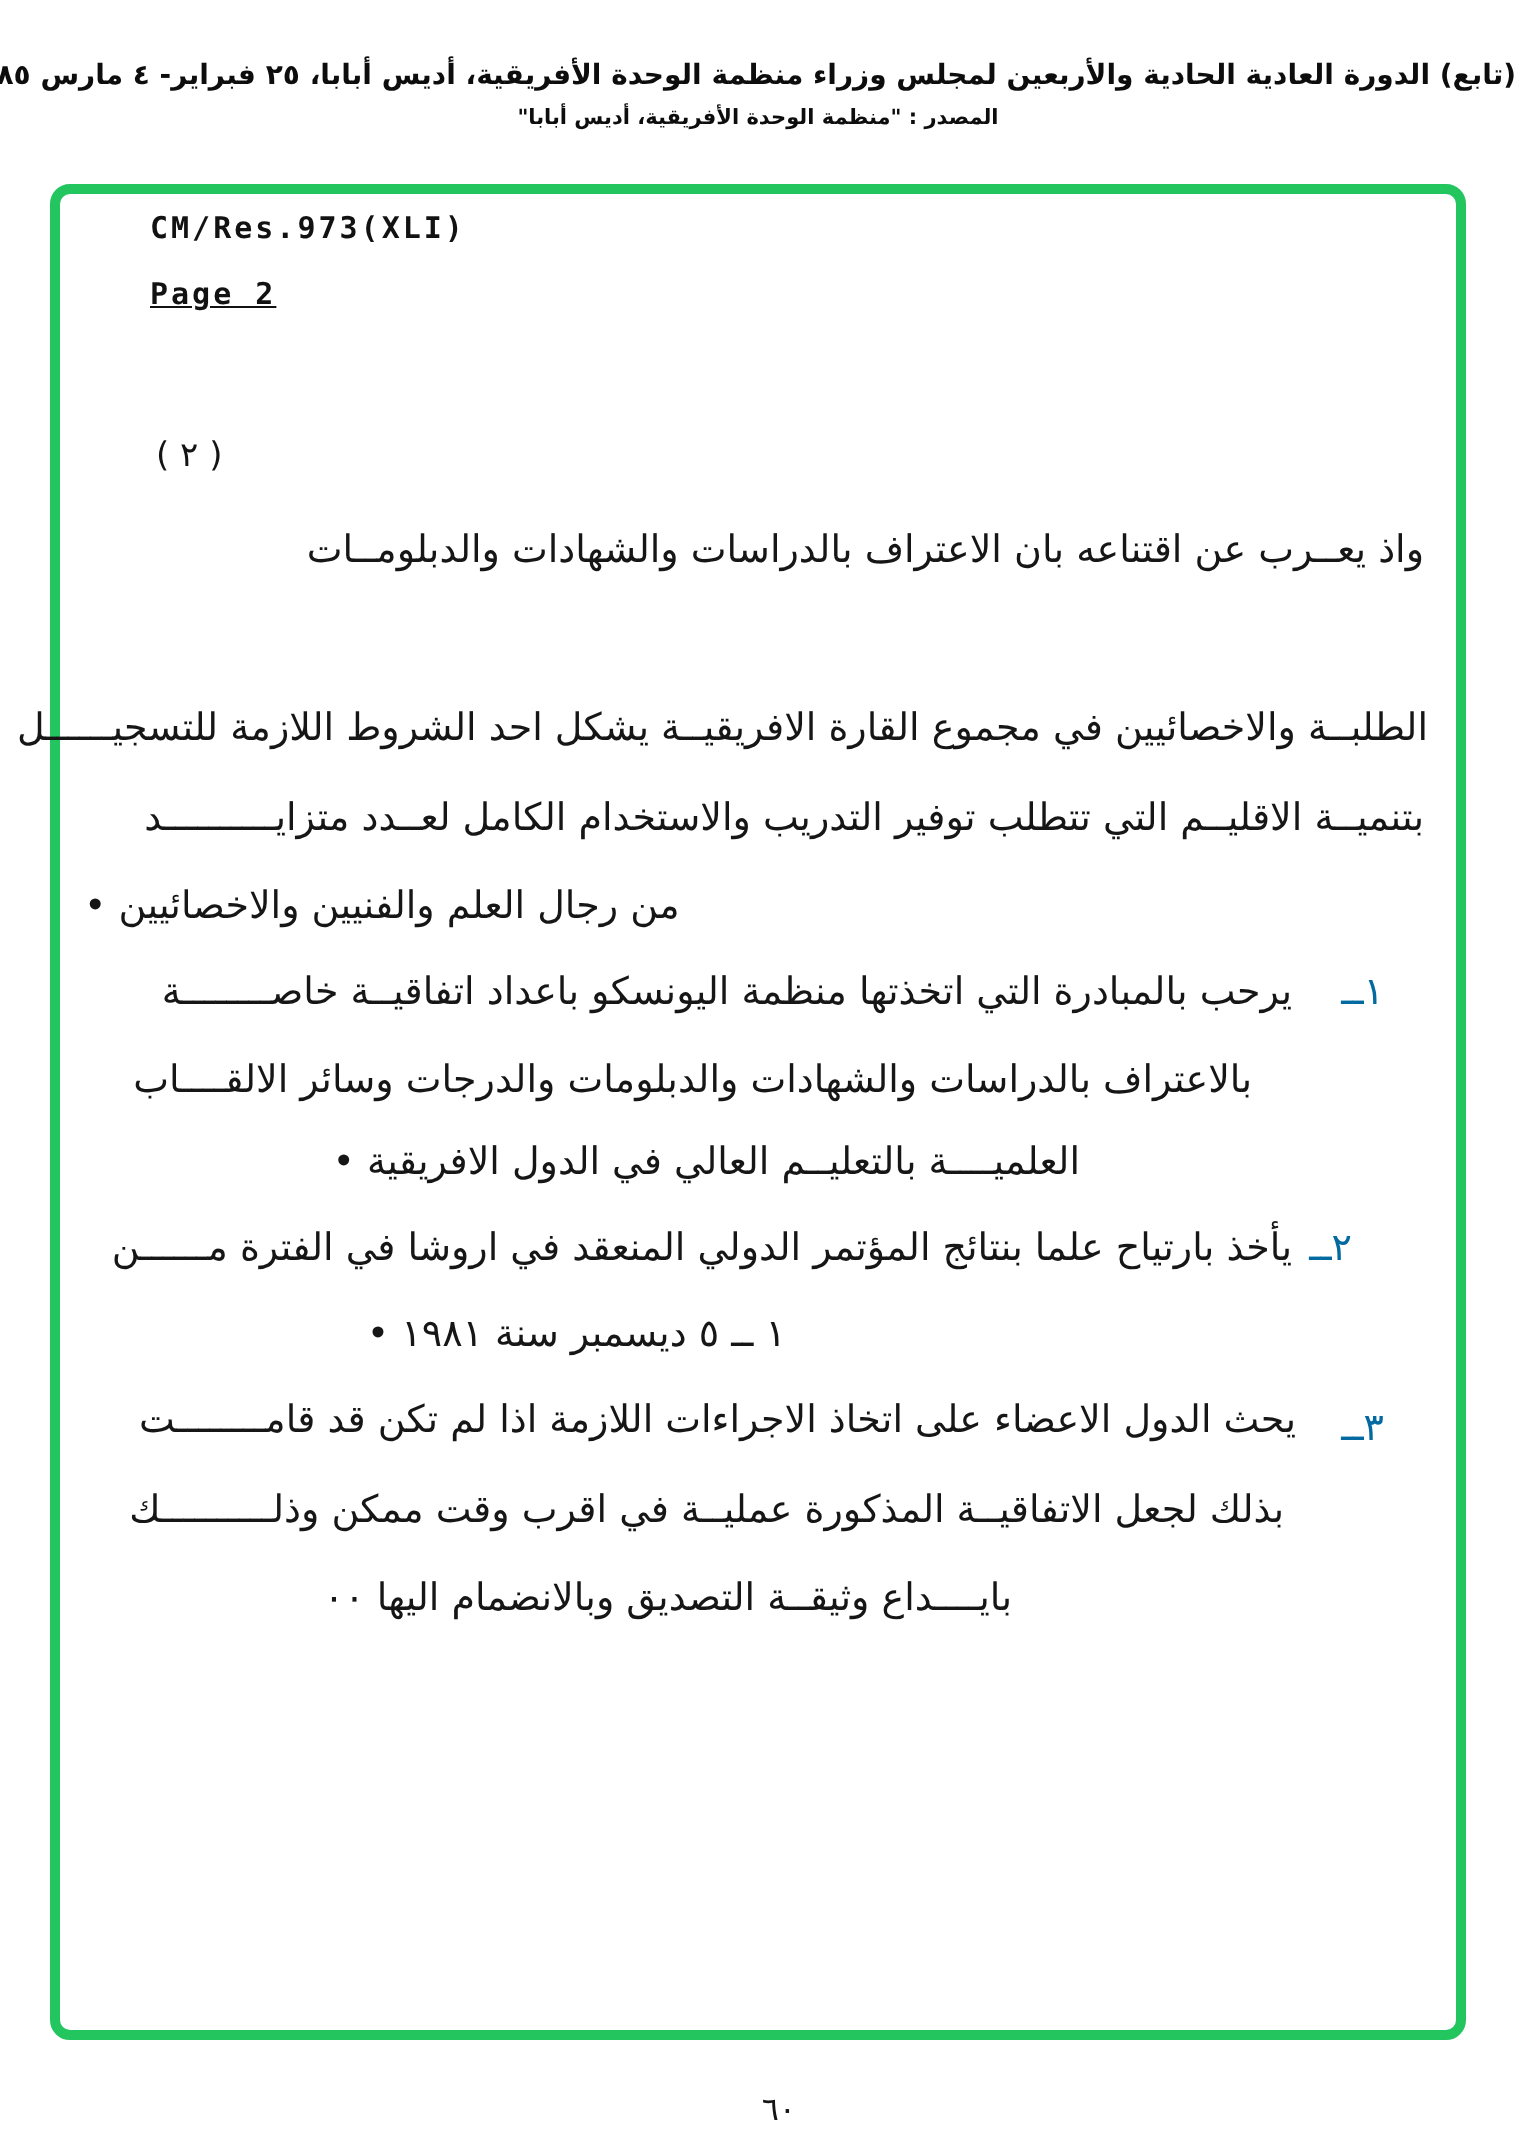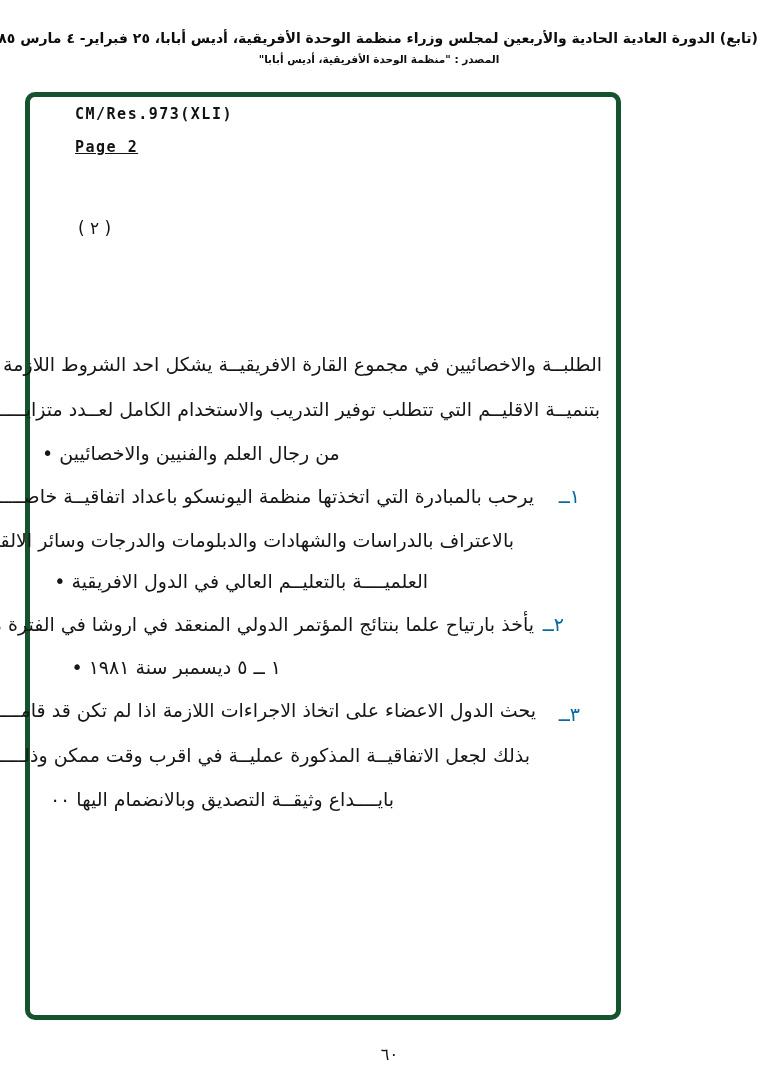--- a/index.html
+++ b/index.html
@@ -22,22 +22,22 @@
     font-size:14px;font-weight:bold;color:#0d0d0d;
     white-space:nowrap;letter-spacing:0;
   }
   .hdr-line2{
     font-size:10.5px;font-weight:bold;color:#0d0d0d;margin-top:7px;
   }
 
   
   .doc-frame{
     position:absolute;left:25px;top:92px;
-    width:596px;height:928px;
-    border:5px solid #14532d;
+    width:708px;height:928px;
+    border:5px solid #22c55e;
     border-radius:10px;
     box-sizing:border-box;
     background:transparent;
   }
   .frame-inner{position:absolute;inset:0;}
 
   .ref{
     position:absolute;left:45px;top:8px;
     font-family:"DejaVu Sans Mono", monospace;
     font-weight:bold;font-size:15px;letter-spacing:1.5px;
@@ -108,20 +108,21 @@
     <div class="hdr-line2">المصدر :  "منظمة الوحدة الأفريقية، أديس أبابا"</div>
   </div>
 
   <div class="doc-frame">
     <div class="frame-inner">
 
       <div class="ref">CM/Res.973(XLI)</div>
       <div class="pagelabel">Page 2</div>
       <div class="section-num">( ٢ )</div>
 
+      <div class="aline p1">واذ يعــرب  عن اقتناعه بان الاعتراف  بالدراسات  والشهادات  والدبلومــات</div>
       <div class="aline p3">الطلبــة والاخصائيين في مجموع القارة الافريقيــة يشكل احد الشروط اللازمة للتسجيــــــل</div>
       <div class="aline p5">من رجال  العلم والفنيين  والاخصائيين •</div>
       <div class="aline p4">بتنميــة  الاقليــم التي تتطلب  توفير التدريب  والاستخدام الكامل  لعــدد  متزايــــــــــد</div>
 
       <div class="item-num i1n">١ــ</div>
       <div class="aline i1l1">يرحب  بالمبادرة التي  اتخذتها  منظمة  اليونسكو باعداد  اتفاقيــة  خاصــــــــة</div>
       <div class="aline i1l2">بالاعتراف  بالدراسات  والشهادات والدبلومات والدرجات  وسائر الالقــــاب</div>
       <div class="aline i1l3">العلميــــة بالتعليــم العالي  في الدول الافريقية •</div>
 
       <div class="item-num i2n">٢ــ</div>

